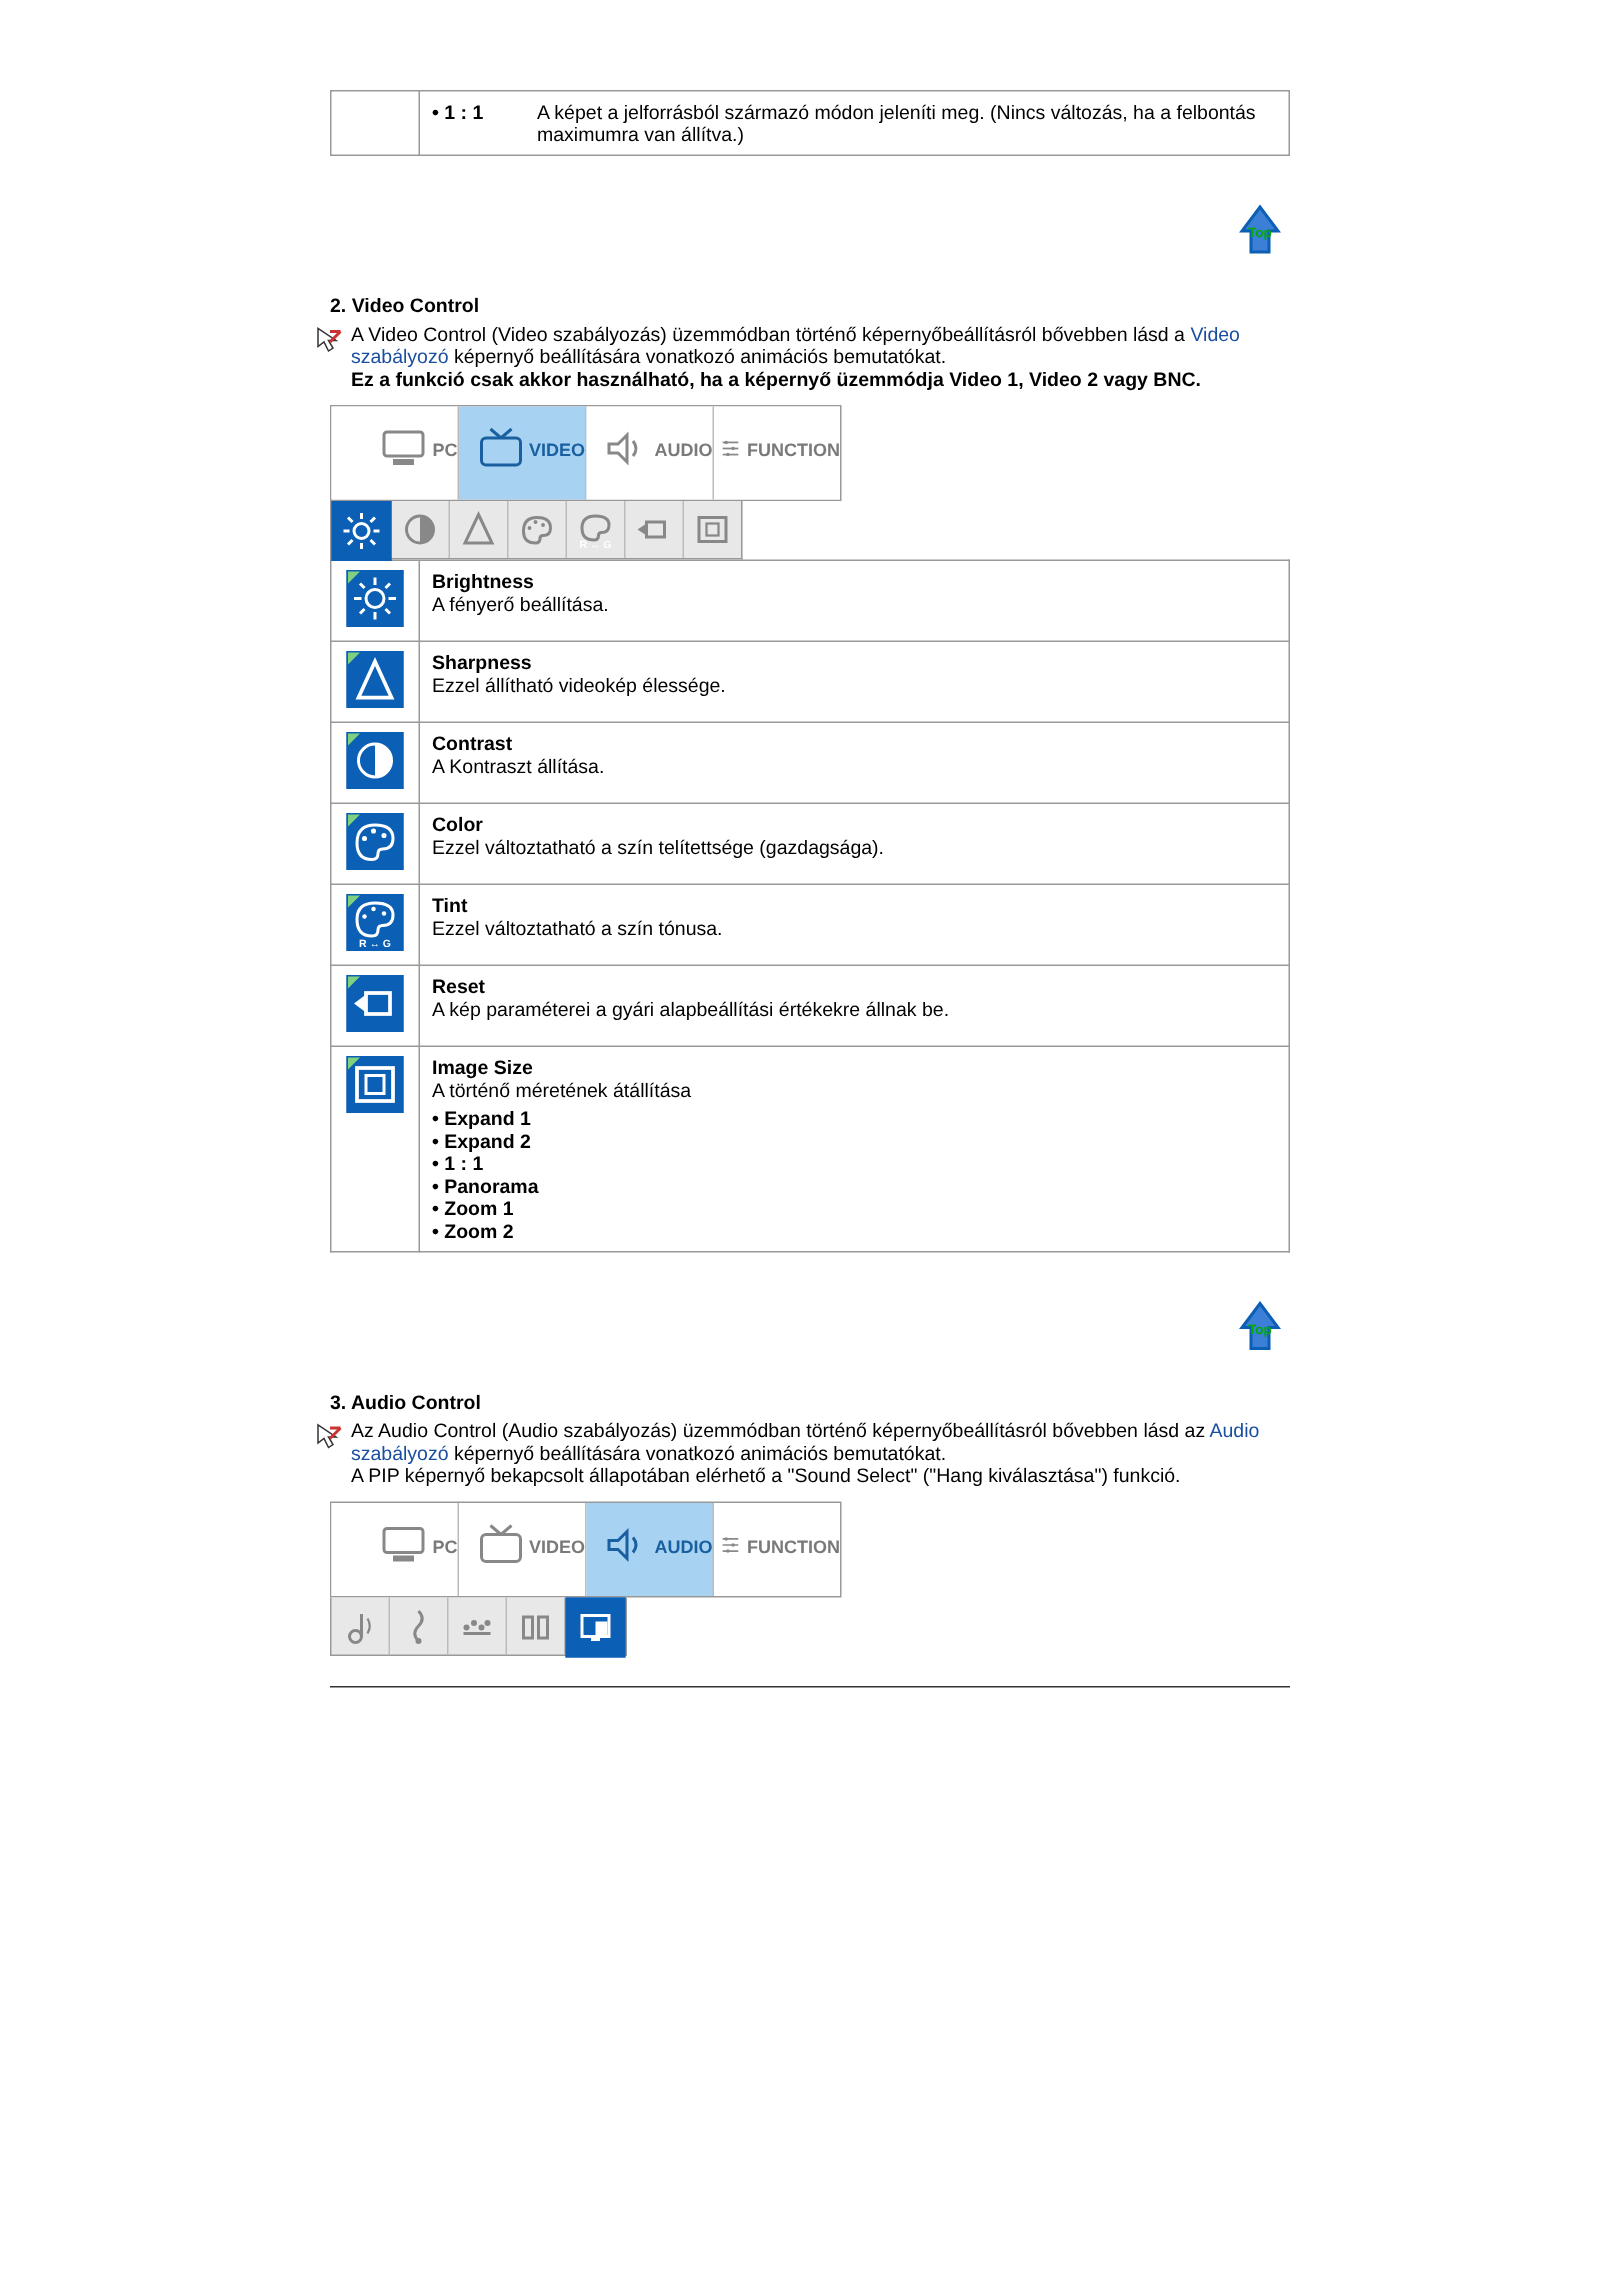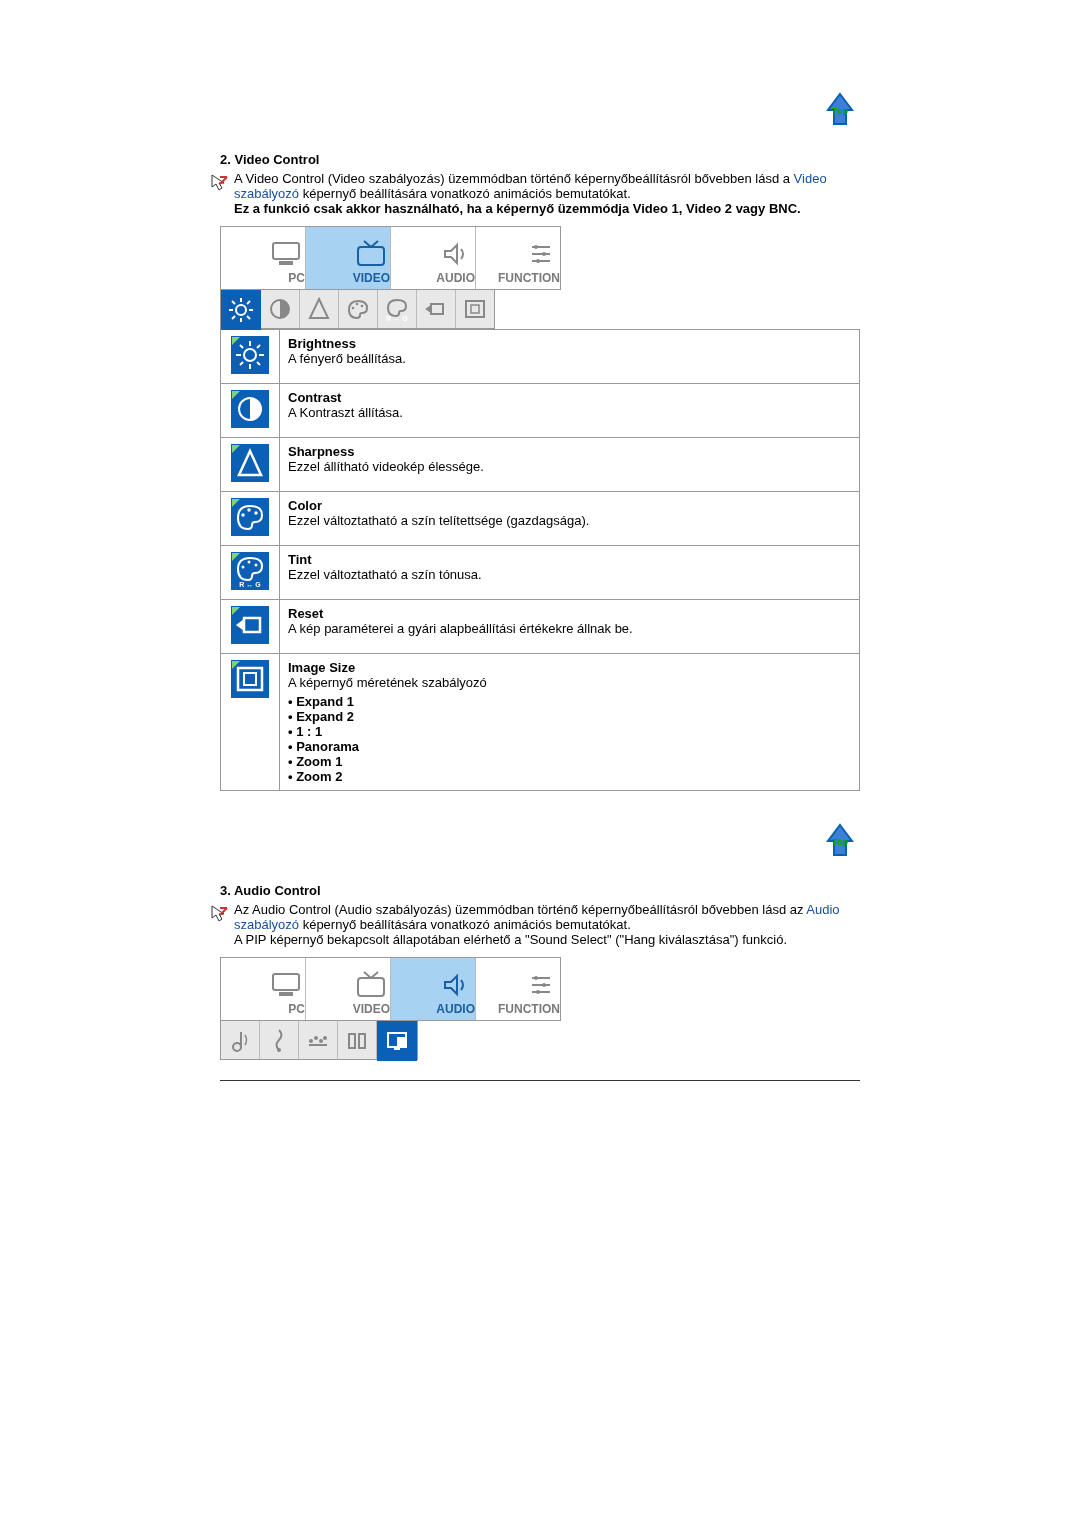--- a/index.html
+++ b/index.html
@@ -70,22 +70,22 @@
   .link { color: #1a4fa0; }
   .tabbar {
     border: 1px solid #999;
     display: inline-flex;
     margin-top: 10px;
   }
   .tabbar .tab {
     width: 84px;
     height: 58px;
     display: flex;
-    flex-direction: column;
-    align-items: flex-end;
+    flex-direction: row;
+    align-items: center;
     justify-content: flex-end;
     font-size: 12px;
     font-weight: bold;
     color: #7a7a7a;
     border-right: 1px solid #bbb;
     padding-bottom: 4px;
     background: #fff;
   }
   .tabbar .tab:last-child { border-right: none; }
   .tabbar .tab.sel {
@@ -123,20 +123,29 @@
   .sub-opts div::before { content:"• "; }
 </style>
 </head>
 <body>
 
 <div class="page">
 
   
   <table class="feature">
     <tbody>
+        <tr>
+      <td class="iconcell"></td>
+      <td>
+        <div class="bullet-row">
+          <span class="bullet-label bold">• <span>1 : 1</span></span>
+          <span>A képet a jelforrásból származó módon jeleníti meg. (Nincs változás, ha a felbontás maximumra van állítva.)</span>
+        </div>
+      </td>
+    </tr>
   </tbody>
     </table>
 
   <div class="toparrow">
     <svg viewBox="0 0 40 40">
         <polygon points="20,4 32,20 26,20 26,34 14,34 14,20 8,20" fill="#3b7fd6" stroke="#0b5fb5" stroke-width="2"></polygon>
         <text x="20" y="24" text-anchor="middle" font-size="9" font-weight="bold" fill="#0a0">Top</text>
       </svg>
   </div>
 
@@ -262,36 +271,36 @@
                 </g>
               </svg></span></td>
     <td>
             <div class="bold">Brightness</div>
             <div>A fényerő beállítása.</div>
           </td>
         </tr>
 
     <tr>
           <td class="iconcell"><span class="iconbox"><svg viewBox="0 0 36 36">
+                <polygon points="18,6 29,30 7,30" fill="none" stroke="#fff" stroke-width="2.5"></polygon>
+              </svg></span></td>
+    <td>
+            <div class="bold">Sharpness</div>
+            <div>Ezzel állítható videokép élessége.</div>
+          </td>
+        </tr>
+
+    <tr>
+          <td class="iconcell"><span class="iconbox"><svg viewBox="0 0 36 36">
                 <circle cx="18" cy="18" r="11" fill="none" stroke="#fff" stroke-width="2"></circle>
                 <path d="M18 7 A11 11 0 0 1 18 29 Z" fill="#fff"></path>
               </svg></span></td>
     <td>
             <div class="bold">Contrast</div>
             <div>A Kontraszt állítása.</div>
-          </td>
-        </tr>
-
-    <tr>
-          <td class="iconcell"><span class="iconbox"><svg viewBox="0 0 36 36">
-                <polygon points="18,6 29,30 7,30" fill="none" stroke="#fff" stroke-width="2.5"></polygon>
-              </svg></span></td>
-    <td>
-            <div class="bold">Sharpness</div>
-            <div>Ezzel állítható videokép élessége.</div>
           </td>
         </tr>
 
     <tr>
           <td class="iconcell"><span class="iconbox"><svg viewBox="0 0 36 36">
                 <path d="M6 19 Q6 7 18 7 Q30 7 30 16 Q30 23 23 23 Q20 23 20 26 Q20 30 16 30 Q6 30 6 19" fill="none" stroke="#fff" stroke-width="2"></path>
                 <circle cx="11" cy="16" r="1.7" fill="#fff"></circle>
                 <circle cx="17" cy="11" r="1.7" fill="#fff"></circle>
                 <circle cx="24" cy="14" r="1.7" fill="#fff"></circle>
               </svg></span></td>
@@ -326,21 +335,21 @@
           </td>
         </tr>
 
     <tr>
           <td class="iconcell"><span class="iconbox"><svg viewBox="0 0 36 36">
                 <rect x="6" y="7" width="24" height="22" fill="none" stroke="#fff" stroke-width="2.5"></rect>
                 <rect x="12" y="12" width="12" height="12" fill="none" stroke="#fff" stroke-width="2"></rect>
               </svg></span></td>
     <td>
       <div class="bold">Image Size</div>
-      <div>A képernyő méretének szabályozó</div>
+      <div>A történő méretének átállítása</div>
       <div class="sub-opts bold">
         <div>Expand 1</div>
         <div>Expand 2</div>
         <div>1 : 1</div>
         <div>Panorama</div>
         <div>Zoom 1</div>
         <div>Zoom 2</div>
       </div>
     </td>
         </tr>

